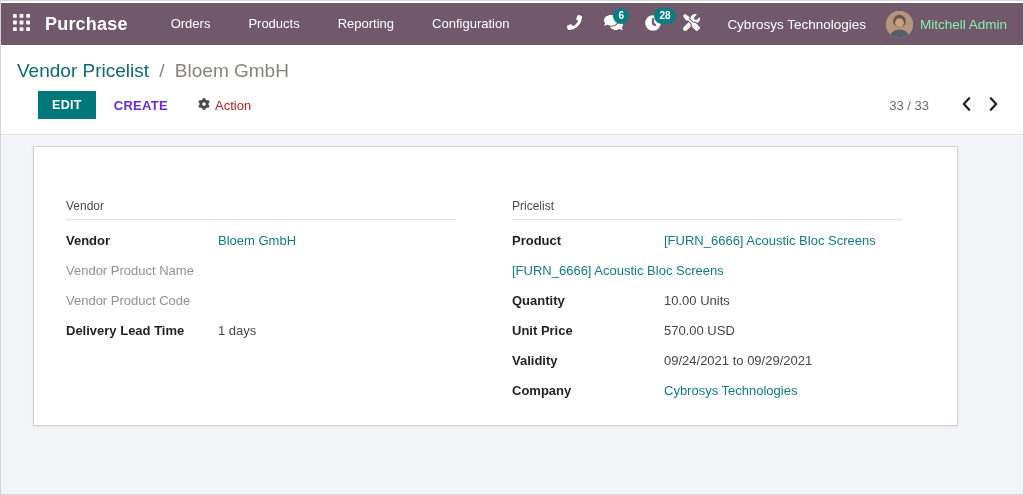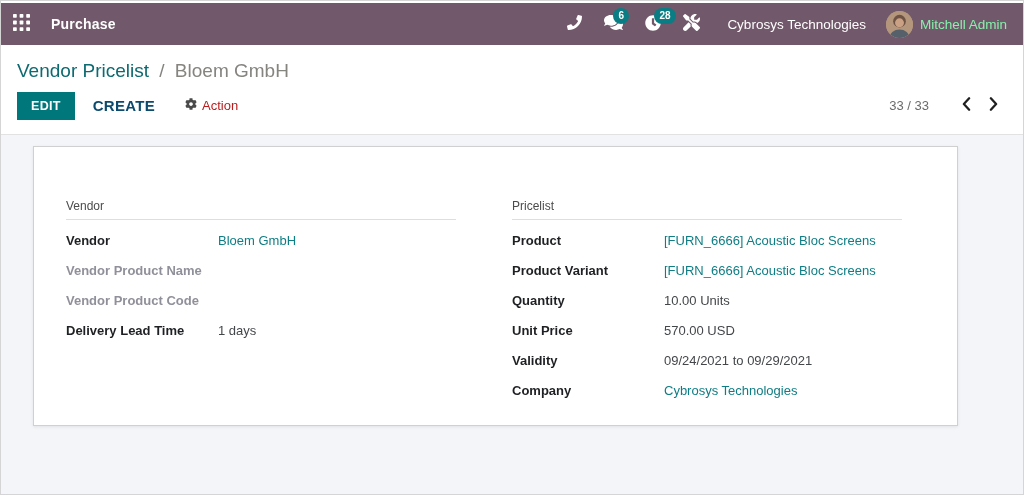--- a/index.html
+++ b/index.html
@@ -6,21 +6,21 @@
   body { font-family:"Liberation Sans", sans-serif; background:#e9e9e9; }
   .screen { width:1024px; height:495px; background:#fff; border:1px solid #d5d5d5;
             padding-top:2px; overflow:hidden; position:relative; }
 
   
   .navbar { height:42px; background:#71586a; display:flex; align-items:stretch;
             justify-content:space-between; color:#fff; }
   .nav-left { display:flex; align-items:center; }
   .apps-btn { width:40px; height:42px; display:flex; align-items:center; justify-content:center;
               background:none; border:none; cursor:pointer; }
-  .brand { font-size:14px; font-weight:bold; color:#fff; margin-left:10px; letter-spacing:.2px; }
+  .brand { font-size:18px; font-weight:bold; color:#fff; margin-left:4px; letter-spacing:.2px; }
   .nav-menu { display:flex; margin-left:24px; height:42px; }
   .menu-item { color:#fff; font-size:13px; line-height:42px; padding:0 19px; cursor:pointer;
                background:none; border:none; white-space:nowrap; }
   .nav-right { display:flex; align-items:center; padding-right:12px; }
   .icon-btn { position:relative; background:none; border:none; cursor:pointer; padding:0 11px;
               height:42px; display:flex; align-items:center; }
   .badge { position:absolute; top:5px; left:20px; background:#0a7d84; color:#fff;
            font-size:10px; font-weight:bold; line-height:1; padding:3px 5px;
            border-radius:9px; min-width:16px; text-align:center; }
   .company-btn { color:#fff; font-size:13.5px; background:none; border:none; cursor:pointer;
@@ -30,43 +30,43 @@
   .avatar { width:27px; height:27px; border-radius:50%; overflow:hidden; margin-right:7px;
             flex:0 0 auto; background:#b3967c; }
 
   
   .control-panel { background:#fff; border-bottom:1px solid #e2e2e2; height:90px; }
   .breadcrumb { font-size:19px; padding:15px 16px 0 16px; color:#86847f; }
   .bc-parent { color:#0c6a71; cursor:pointer; text-decoration:none; }
   .bc-sep { margin:0 5px; color:#86847f; }
   .bc-current { color:#86847f; }
   .cp-row { display:flex; align-items:center; justify-content:space-between;
-            padding:9px 16px 0 16px; }
+            padding:9px 16px 0 16px;margin-left:21px; }
   .cp-left { display:flex; align-items:center; }
   .btn-primary { background:#00777b; color:#fff; border:1px solid #00777b; font-size:12.5px;
                  font-weight:bold; padding:6px 13px; cursor:pointer; letter-spacing:.3px; }
-  .btn-flat { background:none; border:none; color:#0c4a6e; font-size:15px; font-weight:bold;
+  .btn-flat { background:none; border:none; color:#6d28d9; font-size:13px; font-weight:bold;
               padding:6px 10px; margin-left:8px; cursor:pointer; letter-spacing:.3px; }
   .btn-action { background:none; border:none; color:#b91c1c; font-size:13px; font-weight:normal;
                 margin-left:20px; cursor:pointer; display:flex; align-items:center; gap:5px; }
   .pager { display:flex; align-items:center; }
   .pager-value { color:#6b6b6b; font-size:13px; margin-right:24px; cursor:pointer; }
   .pager-btn { background:none; border:none; cursor:pointer; padding:2px 9px; display:flex;
                align-items:center; }
 
   
   .content { background:#f4f5f9; height:360px; padding:11px 0 0 32px; }
   .sheet { width:925px; height:280px; background:#fff; border:1px solid #d0d0d0;
            box-shadow:0 1px 3px rgba(0,0,0,.08); padding:52px 0 0 32px; }
   .form-grid { display:grid; grid-template-columns:390px 390px; column-gap:56px; }
   .group-title { font-size:12px; color:#4c4c4c; padding-bottom:6px;
                  border-bottom:1px solid #dedede; margin-bottom:6px; }
   .o-row { display:flex; padding:7px 0 8px 0; }
   .o-label { width:152px; flex:0 0 152px; font-size:13px; font-weight:bold; color:#1f2023; }
-  .o-label.muted { font-weight:bold; color:#90909a; }
+  .o-label.muted { font-weight:normal; color:#90909a; }
   .o-value { font-size:13px; color:#44474a; }
   .o-value.link { color:#0e7d84; cursor:pointer; }
 </style>
 </head>
 <body>
 
 <div class="screen">
 
   <header class="navbar">
     <div class="nav-left">
@@ -79,20 +79,26 @@
             <rect x="0" y="7" width="4" height="4" rx=".7"></rect>
               <rect x="7" y="7" width="4" height="4" rx=".7"></rect>
               <rect x="14" y="7" width="4" height="4" rx=".7"></rect>
             <rect x="0" y="14" width="4" height="4" rx=".7"></rect>
               <rect x="7" y="14" width="4" height="4" rx=".7"></rect>
               <rect x="14" y="14" width="4" height="4" rx=".7"></rect>
           </svg>
         </span>
       </button>
       <span class="brand">Purchase</span>
+      <nav class="nav-menu">
+          <button class="menu-item">Orders</button>
+          <button class="menu-item">Products</button>
+          <button class="menu-item">Reporting</button>
+          <button class="menu-item">Configuration</button>
+        </nav>
     </div>
     <div class="nav-right">
       <button class="icon-btn">
         <span>
           <svg width="15" height="15" viewBox="0 0 512 512" fill="#fff">
               <path d="M493.4 24.6l-104-24c-11.3-2.6-22.9 3.3-27.5 13.9l-48 112c-4.2 9.8-1.4 21.3 6.9 28l60.6 49.6c-36 76.7-98.9 140.5-177.2 177.2l-49.6-60.6c-6.8-8.3-18.2-11.1-28-6.9l-112 48c-10.7 4.6-16.5 16.2-13.9 27.5l24 104C29.1 504.2 38.7 512 50 512c256 0 462-207.5 462-462 0-11.2-7.7-20.9-18.6-25.4z"></path>
             </svg>
         </span>
       </button>
       <button class="icon-btn">
@@ -194,21 +200,20 @@
               <div class="o-value">1 days</div>
             </div>
           </section>
         <section>
             <div class="group-title">Pricelist</div>
             <div class="o-row">
               <div class="o-label">Product</div>
               <div class="o-value link">[FURN_6666] Acoustic Bloc Screens</div>
             </div>
             <div class="o-row">
-              <div class="o-label">Product Variant</div>
               <div class="o-value link">[FURN_6666] Acoustic Bloc Screens</div>
             </div>
             <div class="o-row">
               <div class="o-label">Quantity</div>
               <div class="o-value">10.00 Units</div>
             </div>
             <div class="o-row">
               <div class="o-label">Unit Price</div>
               <div class="o-value">570.00 USD</div>
             </div>

